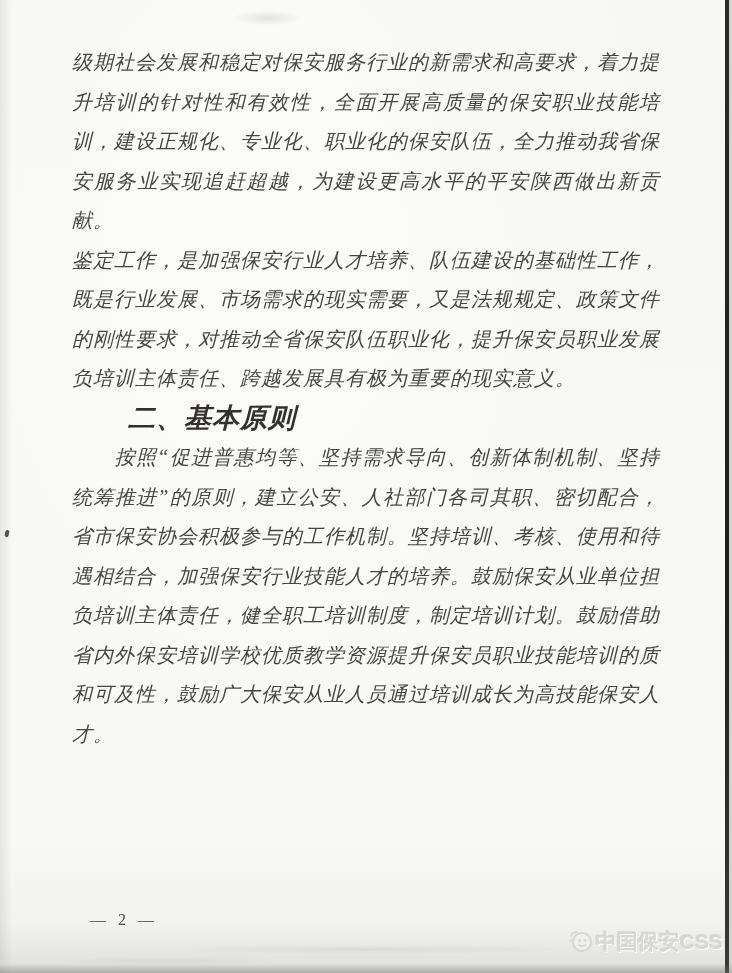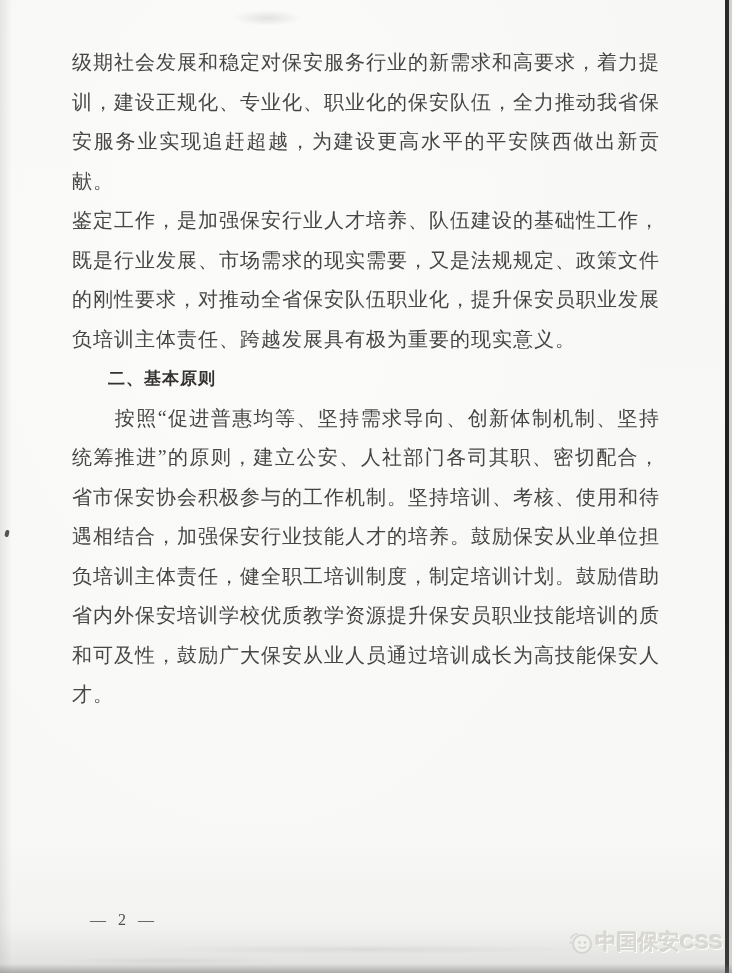--- a/index.html
+++ b/index.html
@@ -57,63 +57,64 @@
   .text-block {
     position: absolute;
     left: 72px;
     top: 43px;
     width: 588px;
     color: #474644;
     font-size: 20px;
     line-height: 39.5px;
     letter-spacing: 1px;
   }
-  .line { height: 39.5px; }
+  .line { height: 39.5px; font-style: italic; }
   .line.j { text-align: justify; text-align-last: justify; }
   .line.end { text-align: left; }
   .line.heading {
     font-family: "Liberation Sans", "DejaVu Sans", sans-serif;
     font-weight: 700;
     color: #32312f;
-    font-size: 17px;
+    font-size: 27px;
   }
   .page-number {
     position: absolute;
     left: 90px;
     top: 911px;
     font-size: 16px;
     color: #504f4d;
     letter-spacing: 4px;
   }
   .watermark {
     position: absolute;
     right: 9px;
     top: 928px;
     display: flex;
-    align-items: flex-end;
+    align-items: flex-start;
     gap: 2px;
     font-family: "Liberation Sans", "DejaVu Sans", sans-serif;
     font-size: 21px;
     font-weight: 600;
     color: #d9d8d3;
     text-shadow: 1px 1px 0 rgba(255,255,255,0.95), -1px -1px 0 rgba(185,185,180,0.45);
     white-space: nowrap;
   }
   .watermark svg { display: block; opacity: 0.75; }
 </style>
 </head>
 <body>
 
 <div class="paper">
 
   <div class="edge-left"></div>
   <div class="smudge-top"></div>
 
   <div class="text-block">
     <div class="line j">级期社会发展和稳定对保安服务行业的新需求和高要求，着力提</div>
+    <div class="line j">升培训的针对性和有效性，全面开展高质量的保安职业技能培</div>
     <div class="line j">训，建设正规化、专业化、职业化的保安队伍，全力推动我省保</div>
     <div class="line j">安服务业实现追赶超越，为建设更高水平的平安陕西做出新贡</div>
     <div class="line end">献。</div>
     <div class="line j">鉴定工作，是加强保安行业人才培养、队伍建设的基础性工作，</div>
     <div class="line j">既是行业发展、市场需求的现实需要，又是法规规定、政策文件</div>
     <div class="line j">的刚性要求，对推动全省保安队伍职业化，提升保安员职业发展</div>
     <div class="line end">负培训主体责任、跨越发展具有极为重要的现实意义。</div>
     <div class="line end heading">　　二、基本原则</div>
     <div class="line j">　　按照“促进普惠均等、坚持需求导向、创新体制机制、坚持</div>
     <div class="line j">统筹推进”的原则，建立公安、人社部门各司其职、密切配合，</div>

